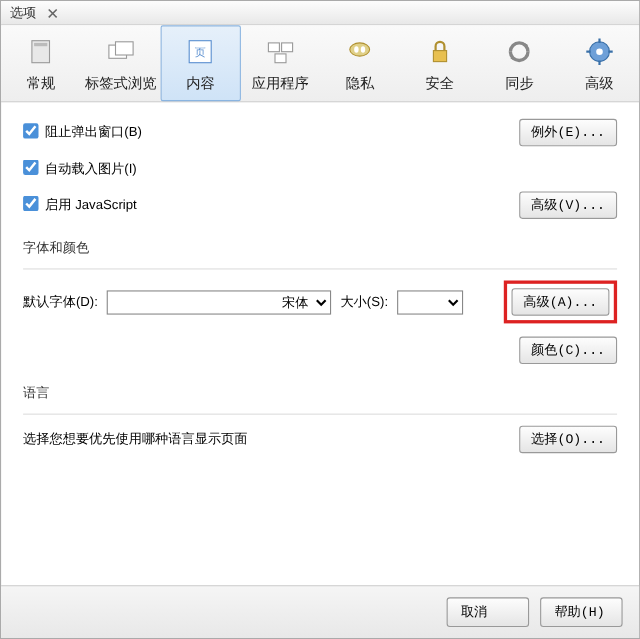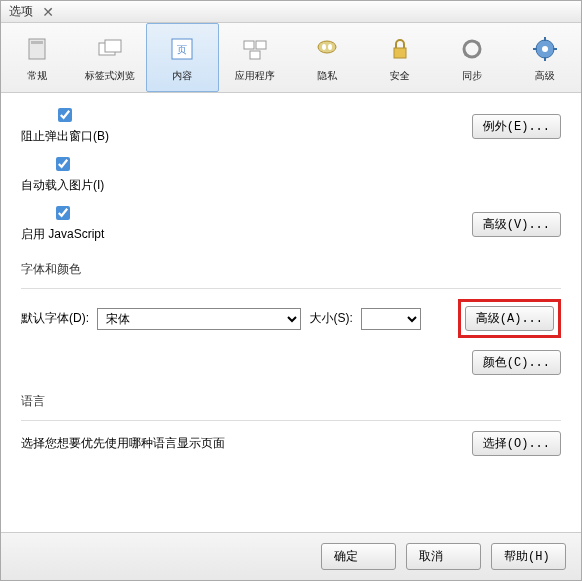--- a/index.html
+++ b/index.html
@@ -4,31 +4,31 @@
   <style>
     * { box-sizing: border-box; margin: 0; padding: 0; }
     body { font-family: "Microsoft YaHei", "SimSun", sans-serif; font-size: 12px; background: #f0f0f0; width: 582px; height: 581px; overflow: hidden; position: relative; }
     .window { background: #fff; border: 1px solid #aaa; width: 582px; height: 581px; position: relative; }
     .titlebar { height: 22px; background: linear-gradient(#fdfdfd, #e8e8e8); border-bottom: 1px solid #ccc; padding: 3px 8px; font-size: 12px; color: #333; display: flex; align-items: center; }
     .close-x { width: 30px; height: 16px; display: flex; align-items: center; justify-content: center; color: #666; font-size: 14px; }
     .toolbar { display: flex; border-bottom: 1px solid #ccc; background: linear-gradient(#fafafa, #eee); height: 70px; }
     .tool-item { flex: 1; display: flex; flex-direction: column; align-items: center; justify-content: center; cursor: pointer; border: 1px solid transparent; text-align: center; padding: 5px 2px; }
     .tool-item.active { background: linear-gradient(#e6f0fa, #cfe3f7); border: 1px solid #8ab4e0; border-radius: 2px; }
     .tool-icon { width: 32px; height: 32px; margin-bottom: 4px; display: flex; align-items: center; justify-content: center; }
-    .tool-label { font-size: 10px; color: #222; white-space: nowrap; }
+    .tool-label { font-size: 13px; color: #222; white-space: nowrap; }
     .content { padding: 15px 20px; }
     .check-row { display: flex; align-items: center; justify-content: space-between; margin-bottom: 12px; }
-    .check-left { display: flex; align-items: center; gap: 6px; flex-direction: column; }
+    .check-left { display: flex; align-items: flex-start; gap: 6px; }
     input[type="checkbox"] { width: 14px; height: 14px; accent-color: #4a90d9; }
     .btn { background: linear-gradient(#fdfdfd, #e5e5e5); border: 1px solid #999; border-radius: 3px; padding: 3px 10px; font-size: 12px; cursor: pointer; min-width: 68px; text-align: left; font-family: Liberation Mono, monospace; }
     .section-label { font-size: 12px; color: #333; margin: 18px 0 10px 0; }
     .font-row { display: flex; align-items: center; gap: 8px; margin-bottom: 12px; }
     .font-label { white-space: nowrap; }
     .select { background: #fff; border: 1px solid #888; padding: 2px 4px; font-size: 12px; font-family: inherit; height: 22px; }
-    .select.font { flex: 1; min-width: 150px; }
+    .select.font { flex: 1; min-width: 150px; text-align: right; }
     .select.size { width: 60px; padding-left: 43px; }
     .highlight-red { border: 3px solid #d22; padding: 4px; display: inline-block; margin-left: 29px; }
     .lang-row { display: flex; align-items: center; justify-content: space-between; }
     .color-row { display: flex; justify-content: flex-end; margin-top: 5px; }
     .footer { position: absolute; bottom: 0; left: 0; right: 0; height: 48px; background: linear-gradient(#f5f5f5, #e8e8e8); border-top: 1px solid #ccc; display: flex; align-items: center; justify-content: flex-end; gap: 10px; padding: 0 15px; }
     .footer .btn { min-width: 75px; padding: 4px 12px; }
     hr.sep { border: none; border-top: 1px solid #ddd; margin: 4px 0 10px 0; }
   </style>
 </head>
 <body>
@@ -167,17 +167,16 @@
 
     <div class="section-label">语言</div>
     <hr class="sep">
     <div class="lang-row">
       <span>选择您想要优先使用哪种语言显示页面</span>
       <button class="btn">选择(O)...</button>
     </div>
   </div>
 
   <div class="footer">
-    <button class="btn">确定</button>
     <button class="btn">取消</button>
     <button class="btn">帮助(H)</button>
   </div>
 </div>
 
 </body></html>

